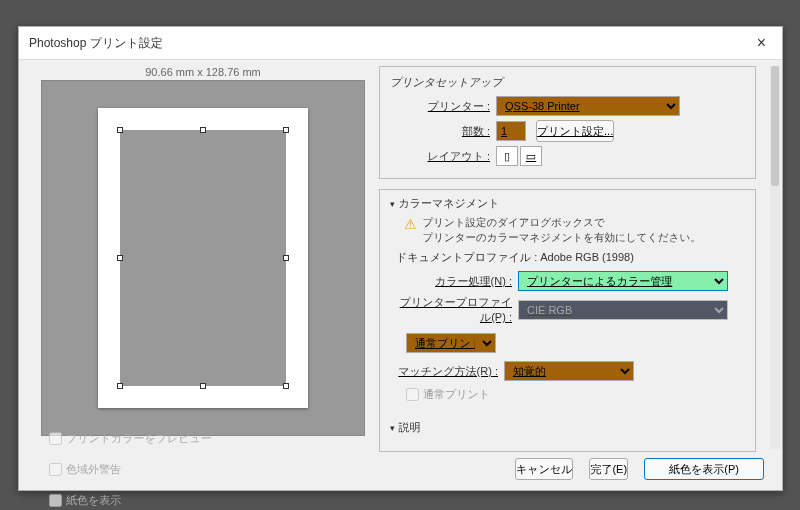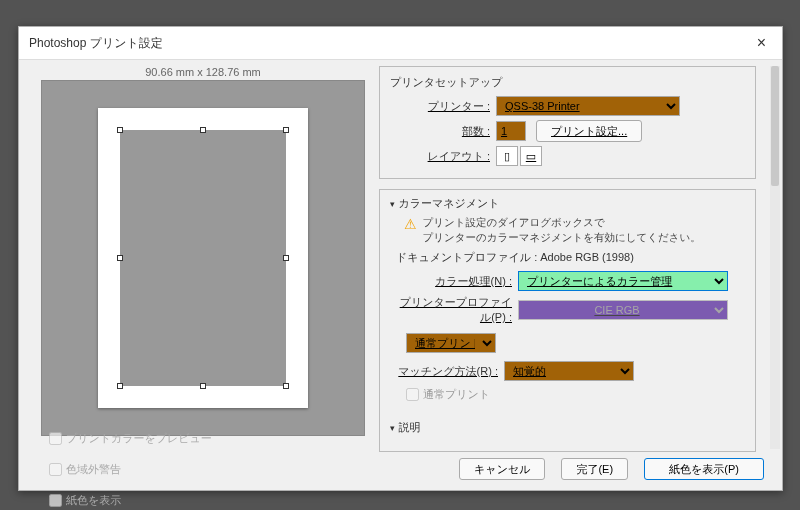--- a/index.html
+++ b/index.html
@@ -17,29 +17,29 @@
   .handle { position:absolute; width:6px; height:6px; background:#fff; border:1px solid #333; }
   .h-tl{left:19px;top:19px}.h-tr{right:19px;top:19px}.h-bl{left:19px;bottom:19px}.h-br{right:19px;bottom:19px}
   .h-tc{left:50%;top:19px;transform:translateX(-50%)}.h-bc{left:50%;bottom:19px;transform:translateX(-50%)}
   .h-lc{left:19px;top:50%;transform:translateY(-50%)}.h-rc{right:19px;top:50%;transform:translateY(-50%)}
   .right { flex:1; padding:6px 14px 6px 6px; position:relative; }
   .panel { border:1px solid #bbb; padding:6px 10px 8px 10px; margin-bottom:10px; font-size:11px; background:#f0f0f0; }
   .row { display:flex; align-items:center; margin:4px 0;text-decoration:underline; }
   .row .lbl { text-align:right; margin-right:6px; color:#333; }
   select,input[type=text]{ font-size:11px; height:20px; border:1px solid #aaa; background:#a16207; padding:0 4px; }
   select.blue { border:1px solid #0078d7; background:#86efac; }
-  button.btn { font-size:11px; height:22px; padding:0 14px; background:#f9f9f9; border:1px solid #aaa; border-radius:3px; cursor:pointer; }
+  button.btn { font-size:11px; height:22px; padding:0 0; background:#f9f9f9; border:1px solid #aaa; border-radius:3px; cursor:pointer; }
   button.btn.primary { border:1px solid #0078d7; padding:0 24px; }
   .iconbtn { width:22px; height:20px; border:1px solid #aaa; background:#fff; display:inline-flex; align-items:center; justify-content:center; margin-right:2px; cursor:pointer; font-size:11px; }
   .sect-head { font-size:11px; color:#333; display:flex; align-items:center; margin-bottom:4px; }
   .sect-head .chev { margin-right:4px; font-size:9px; }
   .warn { display:flex; align-items:flex-start; margin:2px 0 6px 14px; font-size:10.5px; color:#444; line-height:1.4; }
   .warn .wic { color:#f0a000; font-size:14px; margin-right:6px; }
   .subtxt { font-size:11px; color:#333; margin:2px 0 6px 6px; }
-  .disabled-sel { color:#888; background:#4c1d95;text-align:center; }
+  .disabled-sel { color:#888; background:#0f172a; }
   .chk { display:flex; align-items:center; font-size:11px; color:#999; margin:6px 0 0 16px; }
   .chk input{ margin-right:4px; }
   .footer { position:absolute; left:0; right:0; bottom:0; height:42px; display:flex; align-items:center; }
   .footer-left { display:flex; gap:16px; margin-left:30px; font-size:11px; color:#aaa;flex-direction:column; }
   .footer-left label{display:flex;align-items:center;gap:4px;}
   .footer-right { margin-left:auto; margin-right:18px; display:flex; gap:16px; }
   .scroll { position:absolute; right:2px; top:6px; bottom:6px; width:10px; background:#e8e8e8; }
   .scroll .thumb{ position:absolute; left:1px; right:1px; top:0; height:120px; background:#c8c8c8; border-radius:2px; }
 </style>
 </head>
@@ -66,21 +66,21 @@
           <div class="handle h-rc"></div>
         </div>
       </div>
     </div>
     <div class="right">
       <div class="scroll">
           <div class="thumb"></div>
         </div>
 
       <div class="panel" style="margin-right:12px;">
-        <div class="subtxt" style="margin-left:0;">プリンタセットアップ</div>
+        <div class="subtxt" style="margin-left:0;font-style:italic;">プリンタセットアップ</div>
         <div class="row">
           <span class="lbl" style="width:100px">プリンター :</span>
           <select style="width:184px"><option>QSS-38 Printer</option></select>
         </div>
         <div class="row">
           <span class="lbl" style="width:100px">部数 :</span>
           <input type="text" style="width: 30px;" value="1">
           <span style="width:10px"></span>
           <button class="btn">プリント設定...</button>
         </div>

